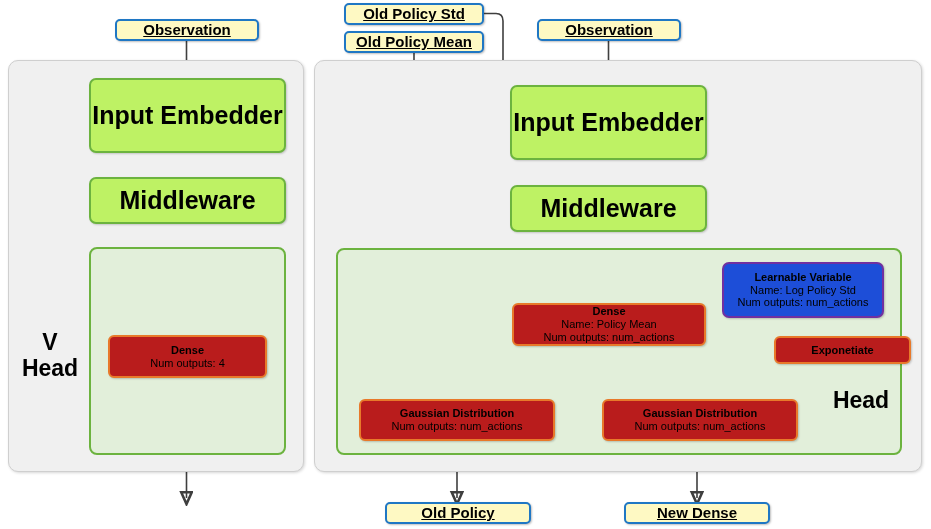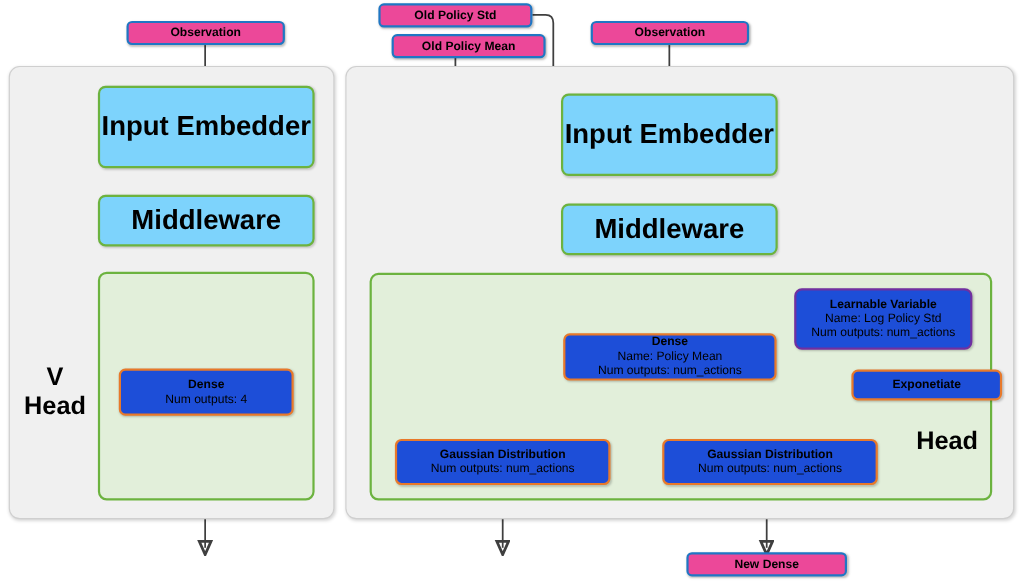--- a/index.html
+++ b/index.html
@@ -44,41 +44,42 @@
   .greenbox {
     position: absolute;
     box-sizing: border-box;
     background: #e2efda;
     border: 2px solid #6cb33f;
     border-radius: 8px;
   }
 
   
   .chip {
-    background: #ec4899;
+    background: #fef9c3;
     border: 2px solid #1f77c4;
     border-radius: 5px;
-    font-size: 11px;
+    font-size: 15px;
     font-weight: bold;
     box-shadow: 1px 1px 2px rgba(0,0,0,0.25);
+    text-decoration: underline;
   }
 
   
   .module {
-    background: #7dd3fc;
+    background: #bef264;
     border: 2px solid #6cb33f;
     border-radius: 7px;
     font-size: 25px;
     font-weight: bold;
     box-shadow: 1px 1px 2px rgba(0,0,0,0.18);
   }
 
   
   .op {
-    background: #1d4ed8;
+    background: #b91c1c;
     border: 2px solid #e8792a;
     border-radius: 6px;
     font-size: 11px;
     box-shadow: 1px 1px 2px rgba(0,0,0,0.2);
   }
   .op .t1 { font-weight: bold; }
   .op .t2, .op .t3 { font-weight: normal; }
 
   
   .varbox {
@@ -167,21 +168,21 @@
   </div>
 
   <div class="node chip" style="left:115px; top:19px; width:144px; height:22px;">
     <span>Observation</span>
   </div>
 
   <div class="node chip" style="left:344px; top:3px; width:140px; height:22px;">
     <span>Old Policy Std</span>
   </div>
 
-  <div class="node chip" style="left:344px; top:31px; width:140px; height:22px;margin-left:12px;">
+  <div class="node chip" style="left:344px; top:31px; width:140px; height:22px;">
     <span>Old Policy Mean</span>
   </div>
 
   <div class="node chip" style="left:537px; top:19px; width:144px; height:22px;">
     <span>Observation</span>
   </div>
 
   <div class="node module" style="left:89px; top:78px; width:197px; height:75px;">
     <span>Input Embedder</span>
   </div>
@@ -223,18 +224,21 @@
     <span class="t1">Gaussian Distribution</span>
     <span class="t2">Num outputs: num_actions</span>
   </div>
 
   <div class="node op" style="left:602px; top:399px; width:196px; height:42px;">
     <span class="t1">Gaussian Distribution</span>
     <span class="t2">Num outputs: num_actions</span>
   </div>
 
 
+  <div class="node chip" style="left:385px; top:502px; width:146px; height:22px;">
+    <span>Old Policy</span>
+  </div>
 
   <div class="node chip" style="left:624px; top:502px; width:146px; height:22px;">
     <span>New Dense</span>
   </div>
 
 </div>
 
 </body></html>

